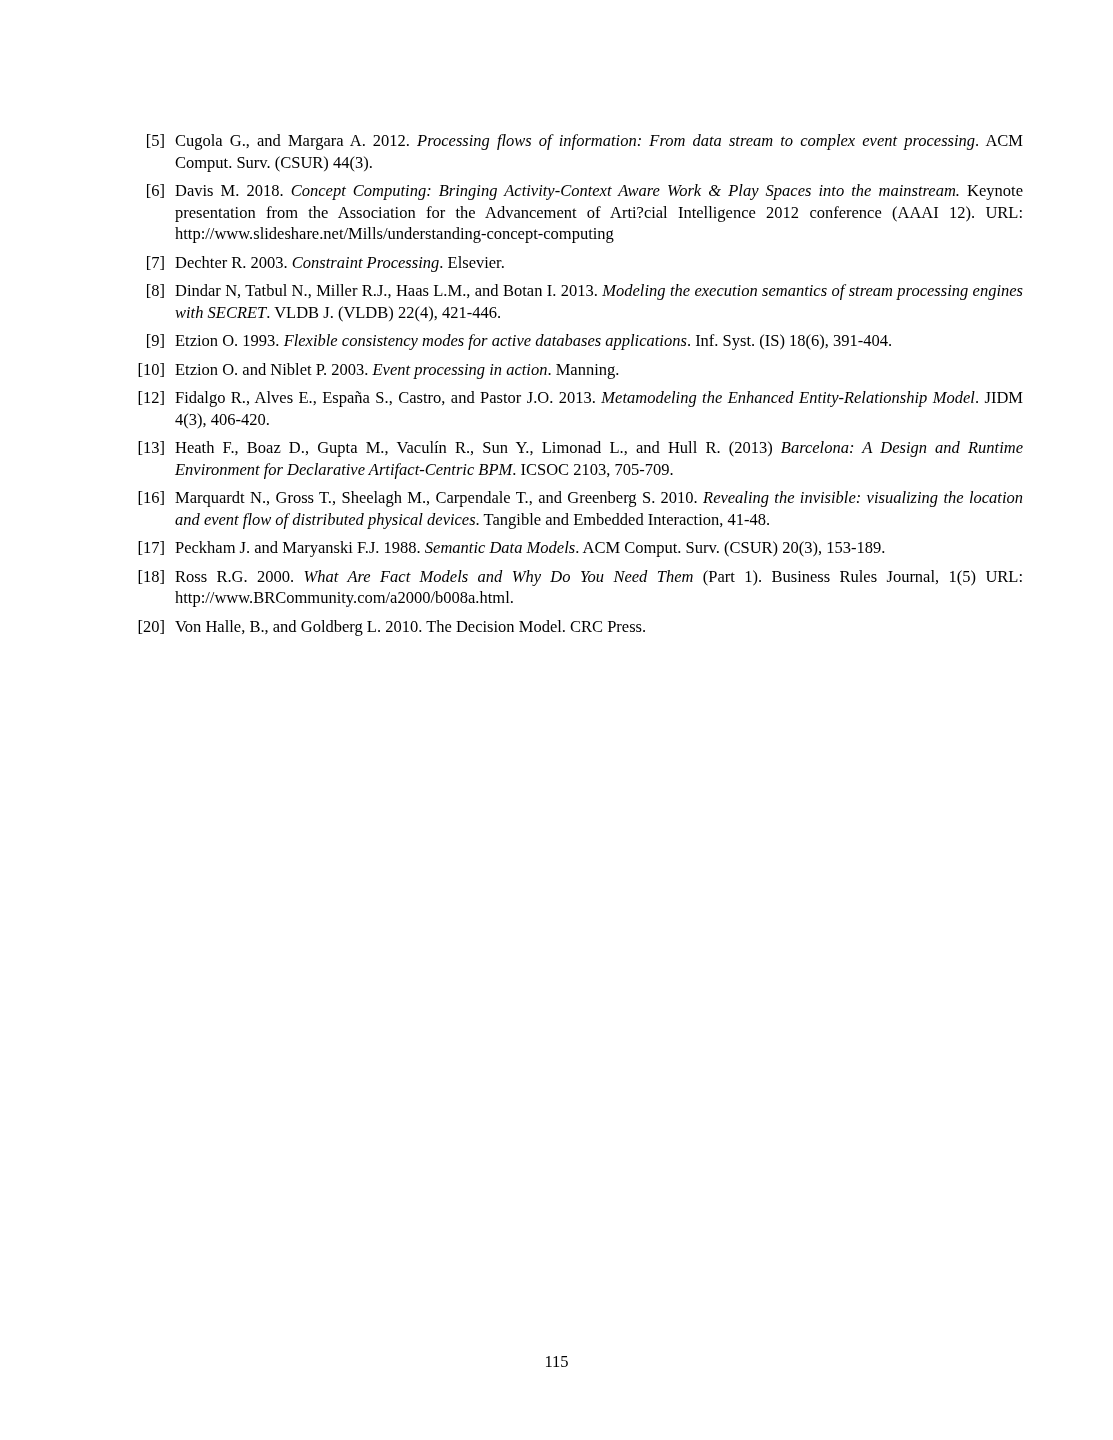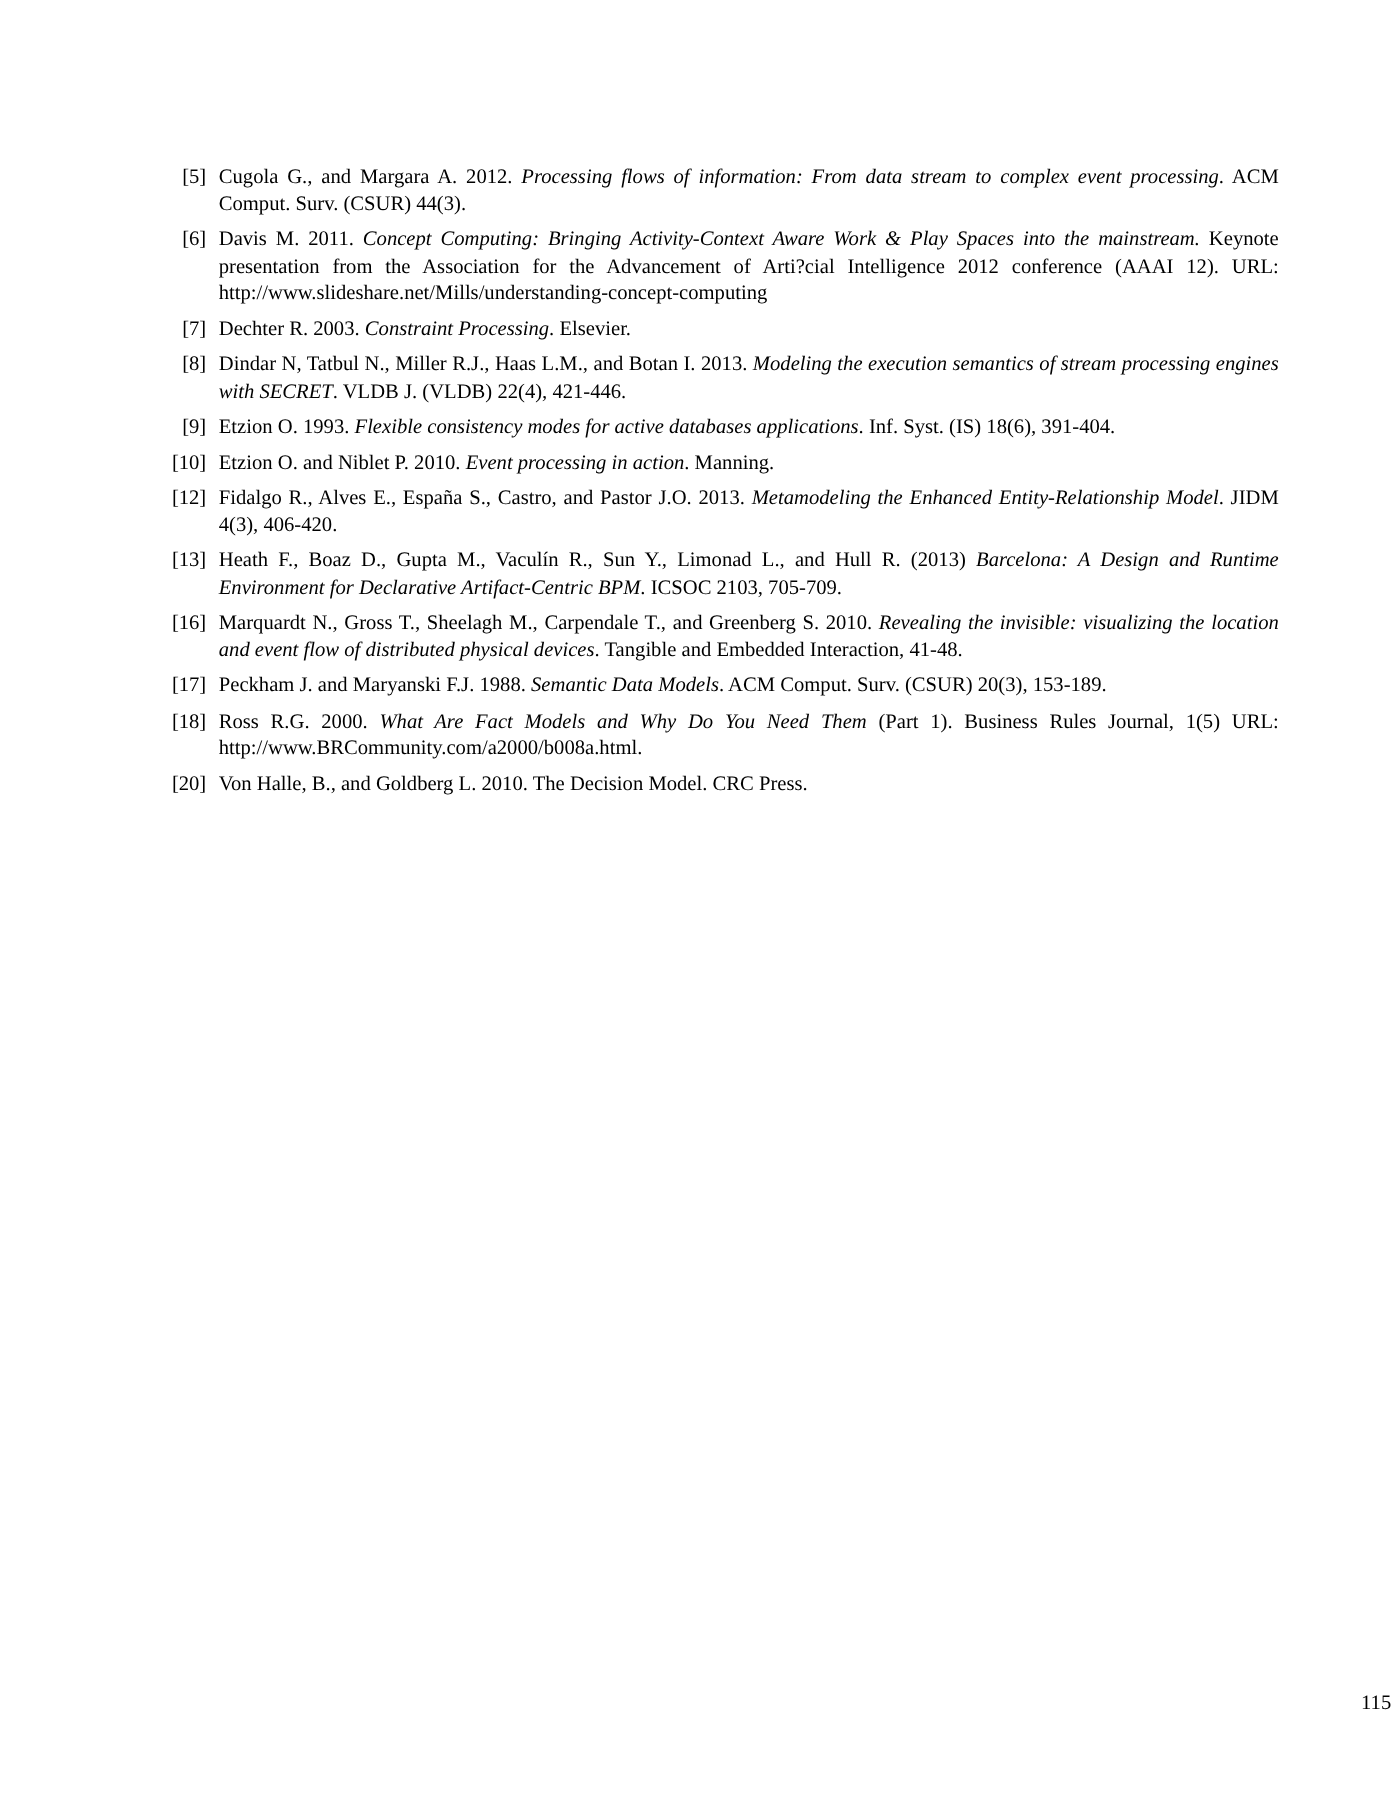--- a/index.html
+++ b/index.html
@@ -40,52 +40,52 @@
     margin-left: 10px;
     text-align: justify;
   }
   .ref-body em {
   }
   .page-number {
     position: absolute;
     left: 0;
     right: 0;
     bottom: 68px;
-    text-align: right;
+    text-align: center;
     font-size: 16.5px;
   }
 </style>
 </head>
 <body>
 
 <div class="page">
   <div class="ref-list" id="ref-list">
       <div class="ref-item">
         <span class="ref-label">[5]</span>
         <span class="ref-body"><span>Cugola G., and Margara A. 2012. </span><em>Processing flows of information: From data stream to complex event processing</em><span>. ACM Comput. Surv. (CSUR) 44(3).</span></span>
       </div>
       <div class="ref-item">
         <span class="ref-label">[6]</span>
-        <span class="ref-body"><span>Davis M. 2011. </span><em>Concept Computing: Bringing Activity-Context Aware Work &amp; Play Spaces into the mainstream.</em><span> Keynote presentation from the Association for the Advancement of Arti?cial Intelligence 2012 conference (AAAI 12). URL: http://www.slideshare.net/Mills/understanding-concept-computing</span></span>
+        <span class="ref-body"><span>Davis M. 2018. </span><em>Concept Computing: Bringing Activity-Context Aware Work &amp; Play Spaces into the mainstream.</em><span> Keynote presentation from the Association for the Advancement of Arti?cial Intelligence 2012 conference (AAAI 12). URL: http://www.slideshare.net/Mills/understanding-concept-computing</span></span>
       </div>
       <div class="ref-item">
         <span class="ref-label">[7]</span>
         <span class="ref-body"><span>Dechter R. 2003. </span><em>Constraint Processing</em><span>. Elsevier.</span></span>
       </div>
       <div class="ref-item">
         <span class="ref-label">[8]</span>
         <span class="ref-body"><span>Dindar N, Tatbul N., Miller R.J., Haas L.M., and Botan I. 2013. </span><em>Modeling the execution semantics of stream processing engines with SECRET</em><span>. VLDB J. (VLDB) 22(4), 421-446.</span></span>
       </div>
       <div class="ref-item">
         <span class="ref-label">[9]</span>
         <span class="ref-body"><span>Etzion O. 1993. </span><em>Flexible consistency modes for active databases applications</em><span>. Inf. Syst. (IS) 18(6), 391-404.</span></span>
       </div>
       <div class="ref-item">
         <span class="ref-label">[10]</span>
-        <span class="ref-body"><span>Etzion O. and Niblet P. 2010. </span><em>Event processing in action</em><span>. Manning.</span></span>
+        <span class="ref-body"><span>Etzion O. and Niblet P. 2003. </span><em>Event processing in action</em><span>. Manning.</span></span>
       </div>
       <div class="ref-item">
         <span class="ref-label">[12]</span>
         <span class="ref-body"><span>Fidalgo R., Alves E., España S., Castro, and Pastor J.O. 2013. </span><em>Metamodeling the Enhanced Entity-Relationship Model</em><span>. JIDM 4(3), 406-420.</span></span>
       </div>
       <div class="ref-item">
         <span class="ref-label">[13]</span>
         <span class="ref-body"><span>Heath F., Boaz D., Gupta M., Vaculín R., Sun Y., Limonad L., and Hull R. (2013) </span><em>Barcelona: A Design and Runtime Environment for Declarative Artifact-Centric BPM</em><span>. ICSOC 2103, 705-709.</span></span>
       </div>
       <div class="ref-item">

